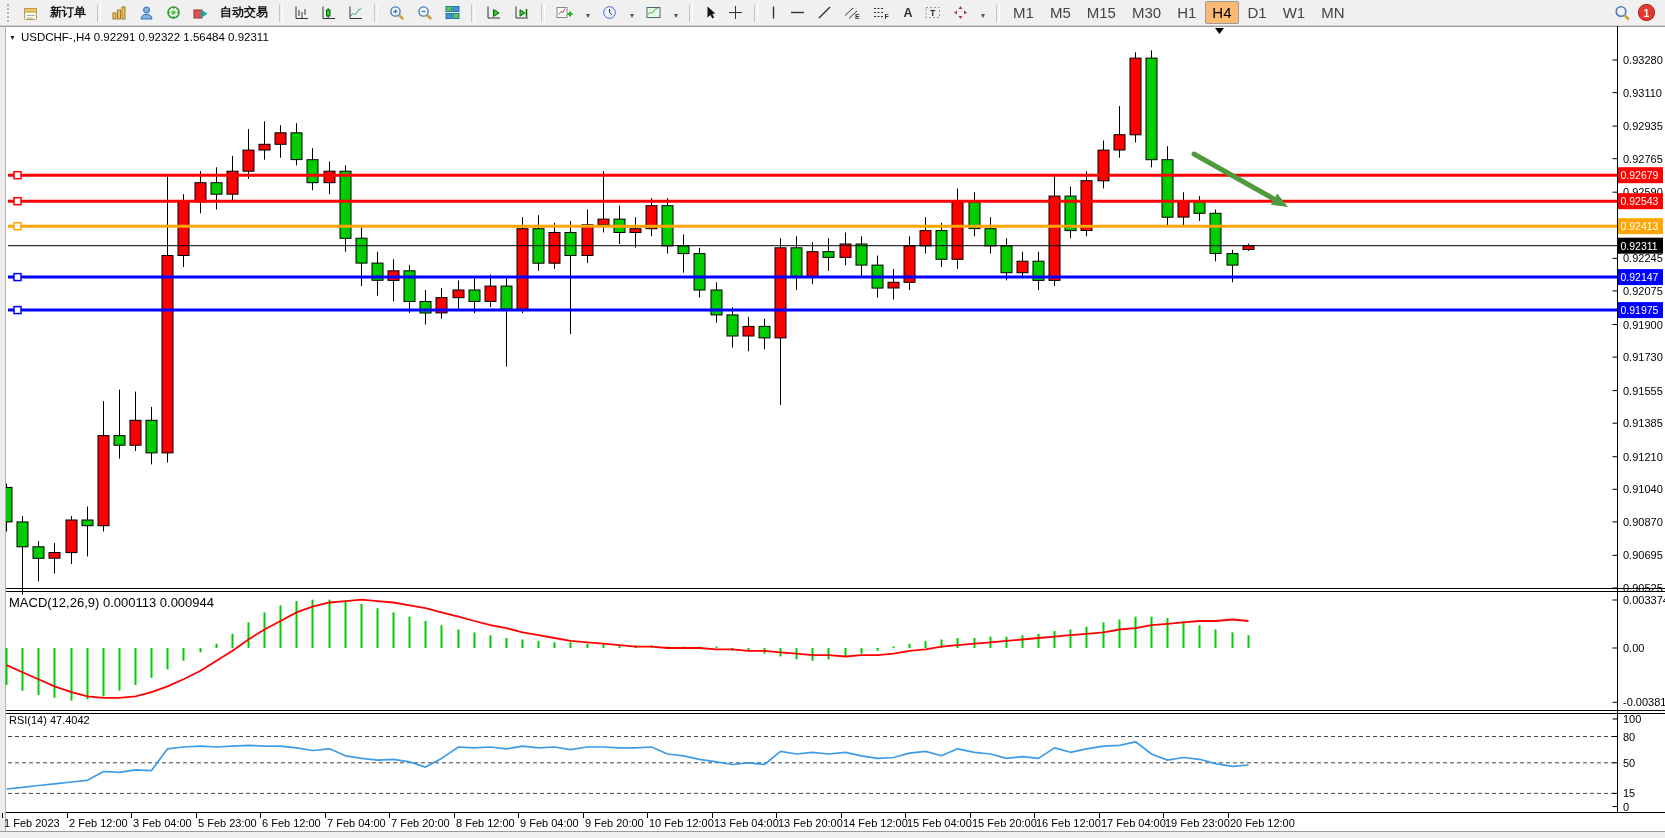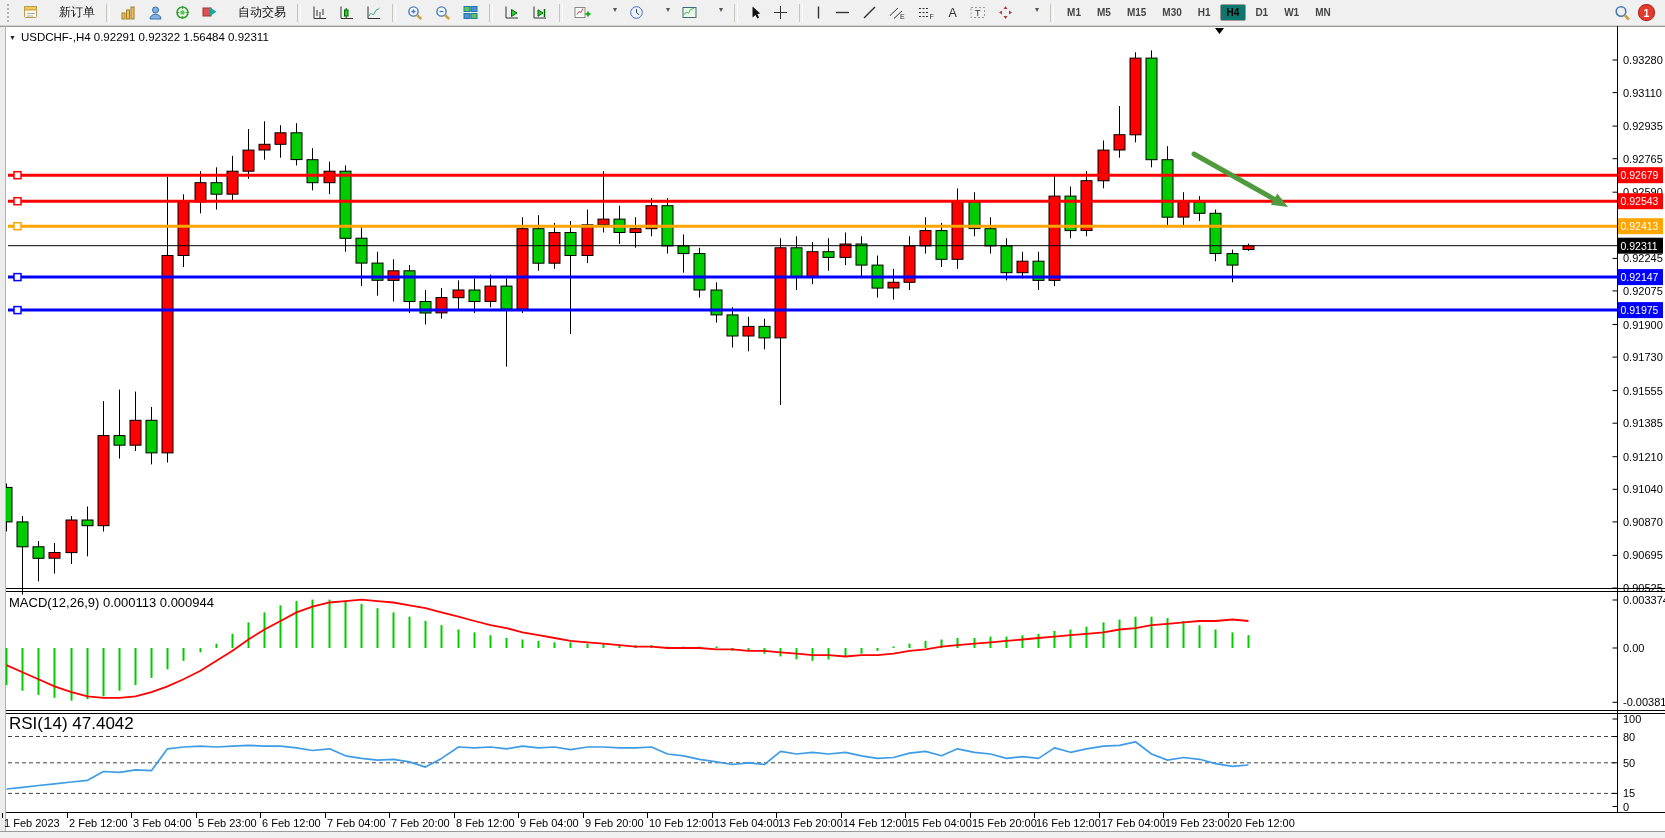--- a/index.html
+++ b/index.html
@@ -1,37 +1,37 @@
 <!DOCTYPE html>
 <html><head>
 <meta charset="utf-8">
 <style>
   html,body{margin:0;padding:0;width:1665px;height:838px;overflow:hidden;background:#f0f0f0;
     font-family:"Liberation Sans","DejaVu Sans",sans-serif;}
   #app{position:relative;width:1665px;height:838px;background:#fff;}
   
   #toolbar{position:absolute;left:0;top:0;width:1665px;height:26px;background:#f0f0f0;
     border-bottom:1px solid #d6d3ce;display:flex;align-items:center;padding:0 4px;box-sizing:border-box;gap:2px;}
-  .tbtn{display:inline-flex;align-items:flex-start;gap:21px;padding:2px 4px;border:1px solid transparent;
-    border-radius:2px;font-size:12px;color:#111;cursor:default;white-space:nowrap;}
+  .tbtn{display:inline-flex;align-items:flex-end;gap:12px;padding:2px 4px;border:1px solid transparent;
+    border-radius:2px;font-size:12px;color:#111;cursor:default;white-space:nowrap;font-weight:bold;}
   .sep{width:2px;height:18px;border-left:1px solid #c8c5c0;border-right:1px solid #fff;margin:0 4px;}
   .grip{width:4px;height:18px;border-left:2px dotted #b5b2ad;margin:0 3px;}
   .dd{font-size:8px;color:#555;margin-left:1px;}
-  .tf{font-size:10px;font-weight:bold;color:#444;padding:2px 6px;border:1px solid transparent;border-radius:2px;}
-  .tf.active{background:#0f766e;border:1px solid #9a9a9a;color:#000;}
+  .tf{font-size:15px;font-weight:normal;color:#444;padding:2px 6px;border:1px solid transparent;border-radius:2px;}
+  .tf.active{background:#fdba74;border:1px solid #9a9a9a;color:#000;}
   .spacer{flex:1;}
   .notif{display:inline-flex;align-items:center;gap:2px;margin-right:6px;}
   .nbadge{background:#e23a2e;color:#fff;font-size:10.5px;font-weight:bold;border-radius:8px;
     min-width:15px;height:15px;display:inline-flex;align-items:center;justify-content:center;border:1px solid #b02318;}
   
   .ovl{position:absolute;color:#000;z-index:5;pointer-events:none;}
   #hdr{left:9px;top:31px;font-size:11.5px;}
   #hdr .tri{font-size:7px;vertical-align:1px;margin-right:5px;color:#222;}
   #macdlab{left:9px;top:595px;font-size:13px;}
-  #rsilab{left:9px;top:714px;font-size:17px;}
+  #rsilab{left:9px;top:714px;font-size:11px;}
   svg text{font-family:"Liberation Sans","DejaVu Sans",sans-serif;}
 </style>
 </head>
 <body>
 
 <div id="app">
   <div id="toolbar">
       <span class="grip"></span>
       <span class="tbtn">
         <span style="display: inline-flex;">

